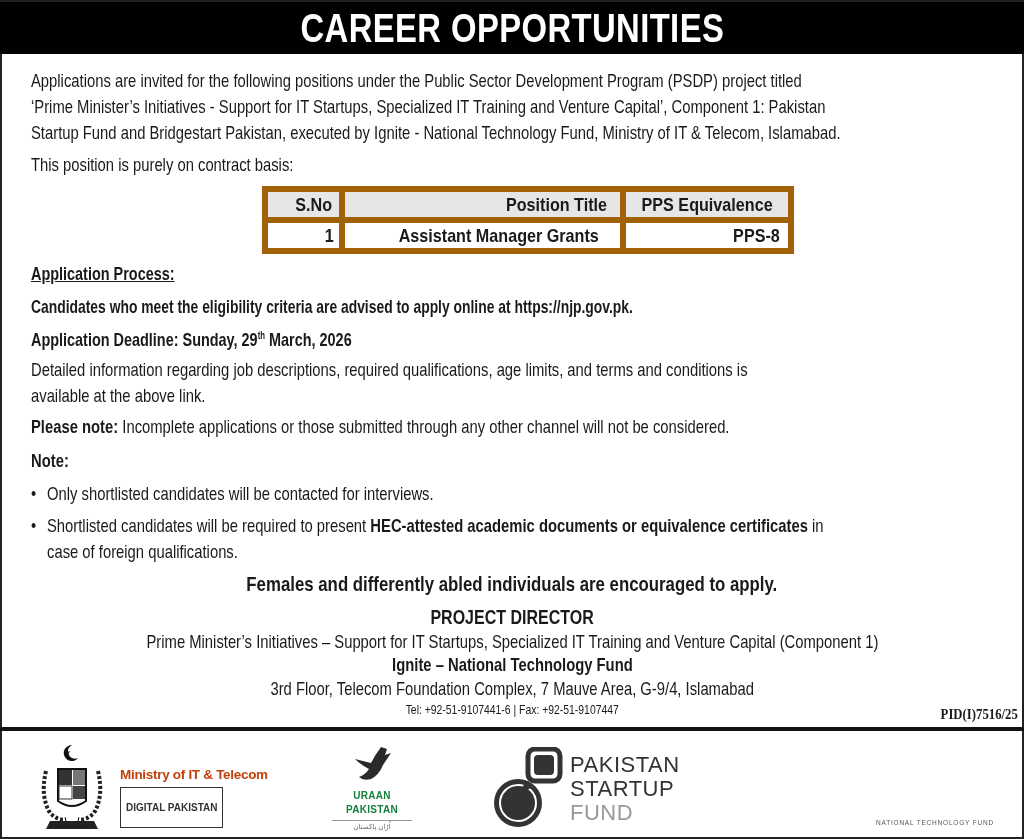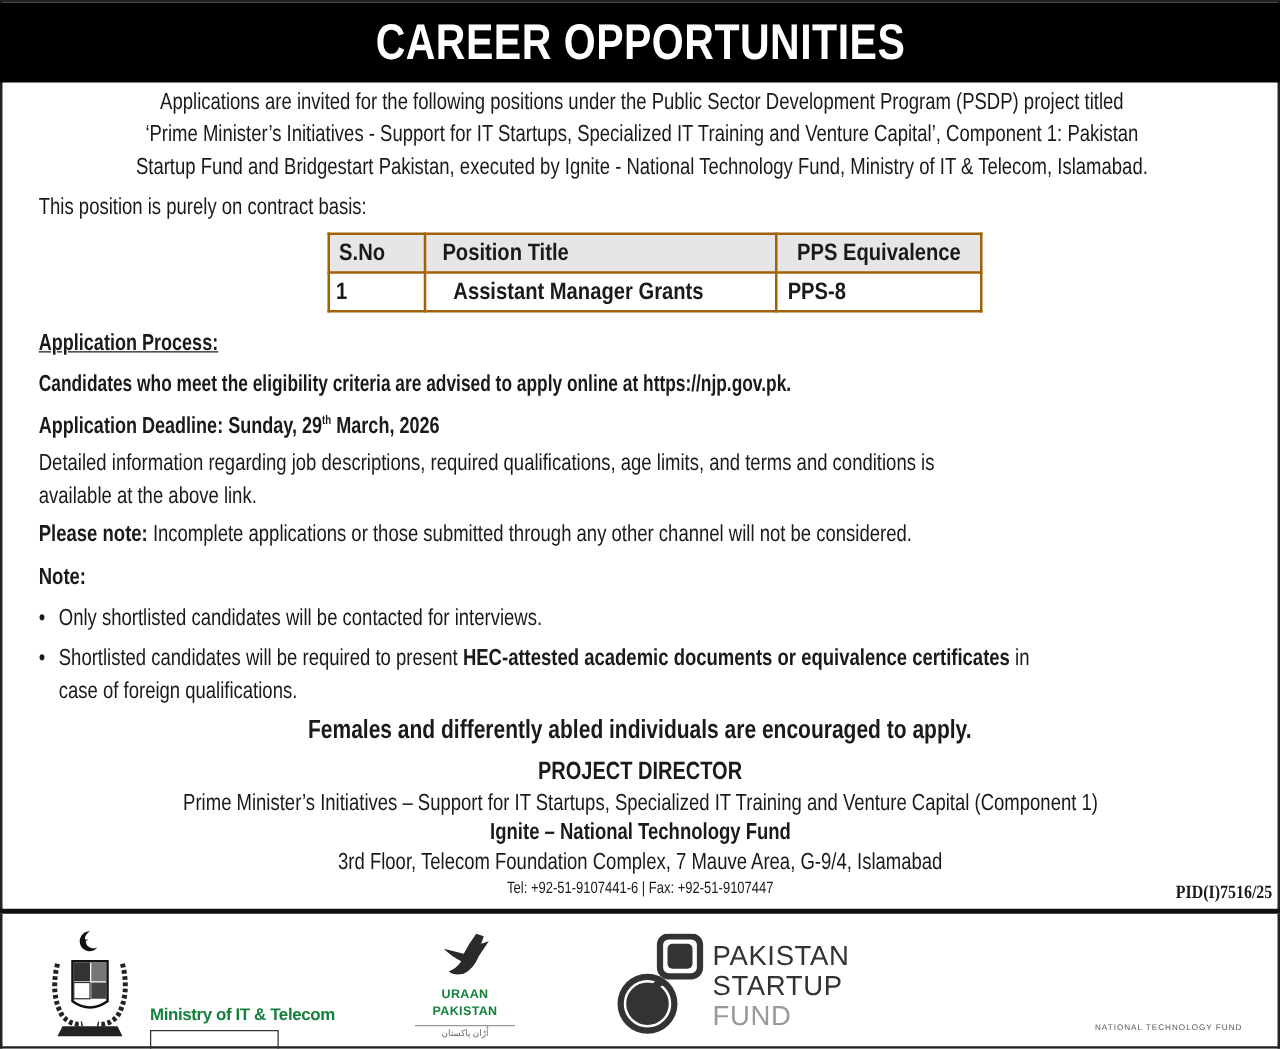--- a/index.html
+++ b/index.html
@@ -4,41 +4,41 @@
   <style>
     * { margin: 0; padding: 0; box-sizing: border-box; }
     html, body { width: 1024px; height: 839px; background: #ffffff; overflow: hidden; }
     body { font-family: "Liberation Sans", sans-serif; color: #1a1a1a; position: relative; }
 
     .frame {
       position: absolute; left: 0; top: 0; width: 1024px; height: 730px;
       border-left: 2px solid #222; border-right: 2px solid #222; border-top: 2px solid #222;
     }
     .title-bar {
-      position: absolute; left: 0; top: 2px; width: 1024px; height: 64px;
+      position: absolute; left: 0; top: 2px; width: 1024px; height: 52px;
       background: #000; display: flex; align-items: center; justify-content: center;
     }
     .title-bar span {
       color: #fff; font-family: "Liberation Sans", sans-serif; font-weight: bold;
       font-size: 40px; letter-spacing: 0.5px; transform: scaleX(0.82); display: inline-block;
     }
 
     .intro {
       position: absolute; left: 31px; top: 68px; width: 965px;
-      font-size: 18.5px; line-height: 26px; text-align: center;
+      font-size: 18.5px; line-height: 26px;
     }
     .intro .line { display: block; white-space: nowrap; transform: scaleX(0.8); transform-origin: left center; width: 125%; }
     .contract { position: absolute; left: 31px; top: 154px; font-size: 18.5px; white-space: nowrap; transform: scaleX(0.8); transform-origin: left center; }
 
     table.positions {
       position: absolute; left: 262px; top: 186px; border-collapse: collapse;
       font-weight: bold; font-size: 19px;
     }
     table.positions th, table.positions td {
-      border: 2px solid #a16207; text-align: left; height: 31px; padding: 0 4px;
+      border: 6px solid #a16207; text-align: right; height: 31px; padding: 0 4px;
     }
     table.positions th { background: #e6e6e6; }
     table.positions .c1 { width: 77px; }
     table.positions .c2 { width: 281px; text-decoration: underline; }
     table.positions .c3 { width: 164px; }
     .sq { display: inline-block; transform: scaleX(0.85); white-space: nowrap; }
 
     .block { position: absolute; left: 31px; white-space: nowrap; transform-origin: left center; }
     .s18 { font-size: 18.5px; }
     .bold { font-weight: bold; }
@@ -75,21 +75,21 @@
       background: #111;
     }
 
     .footer {
       position: absolute; left: 0; top: 731px; width: 1024px; height: 108px;
       border-left: 2px solid #222; border-right: 2px solid #222; border-bottom: 2px solid #222;
     }
 
     .emblem { position: absolute; left: 34px; top: 10px; width: 72px; height: 92px; }
     .ministry { position: absolute; left: 118px; top: 36px; }
-    .ministry .mname { font-weight: bold; font-size: 13.5px; letter-spacing: -0.3px; color: #15803d; white-space: nowrap; margin-top: 37px; }
+    .ministry .mname { font-weight: bold; font-size: 13.5px; letter-spacing: -0.3px; color: #c2410c; white-space: nowrap; }
     .ministry .dp {
       margin-top: 5px; display: inline-block; border: 1.5px solid #333; padding: 14px 5px;
       font-weight: bold; font-size: 10px; color: #333; white-space: nowrap;
     }
 
     .uraan { position: absolute; left: 330px; top: 14px; width: 80px; text-align: center; }
     .uraan .bird { width: 50px; height: 44px; margin: 0 auto; display: block; }
     .uraan .t { font-weight: bold; font-size: 10px; line-height: 14px; color: #15803d; letter-spacing: 0.3px; }
     .uraan .urdu { font-size: 7px; color: #666; margin-top: 3px; border-top: 1px solid #999; padding-top: 2px; }
 

